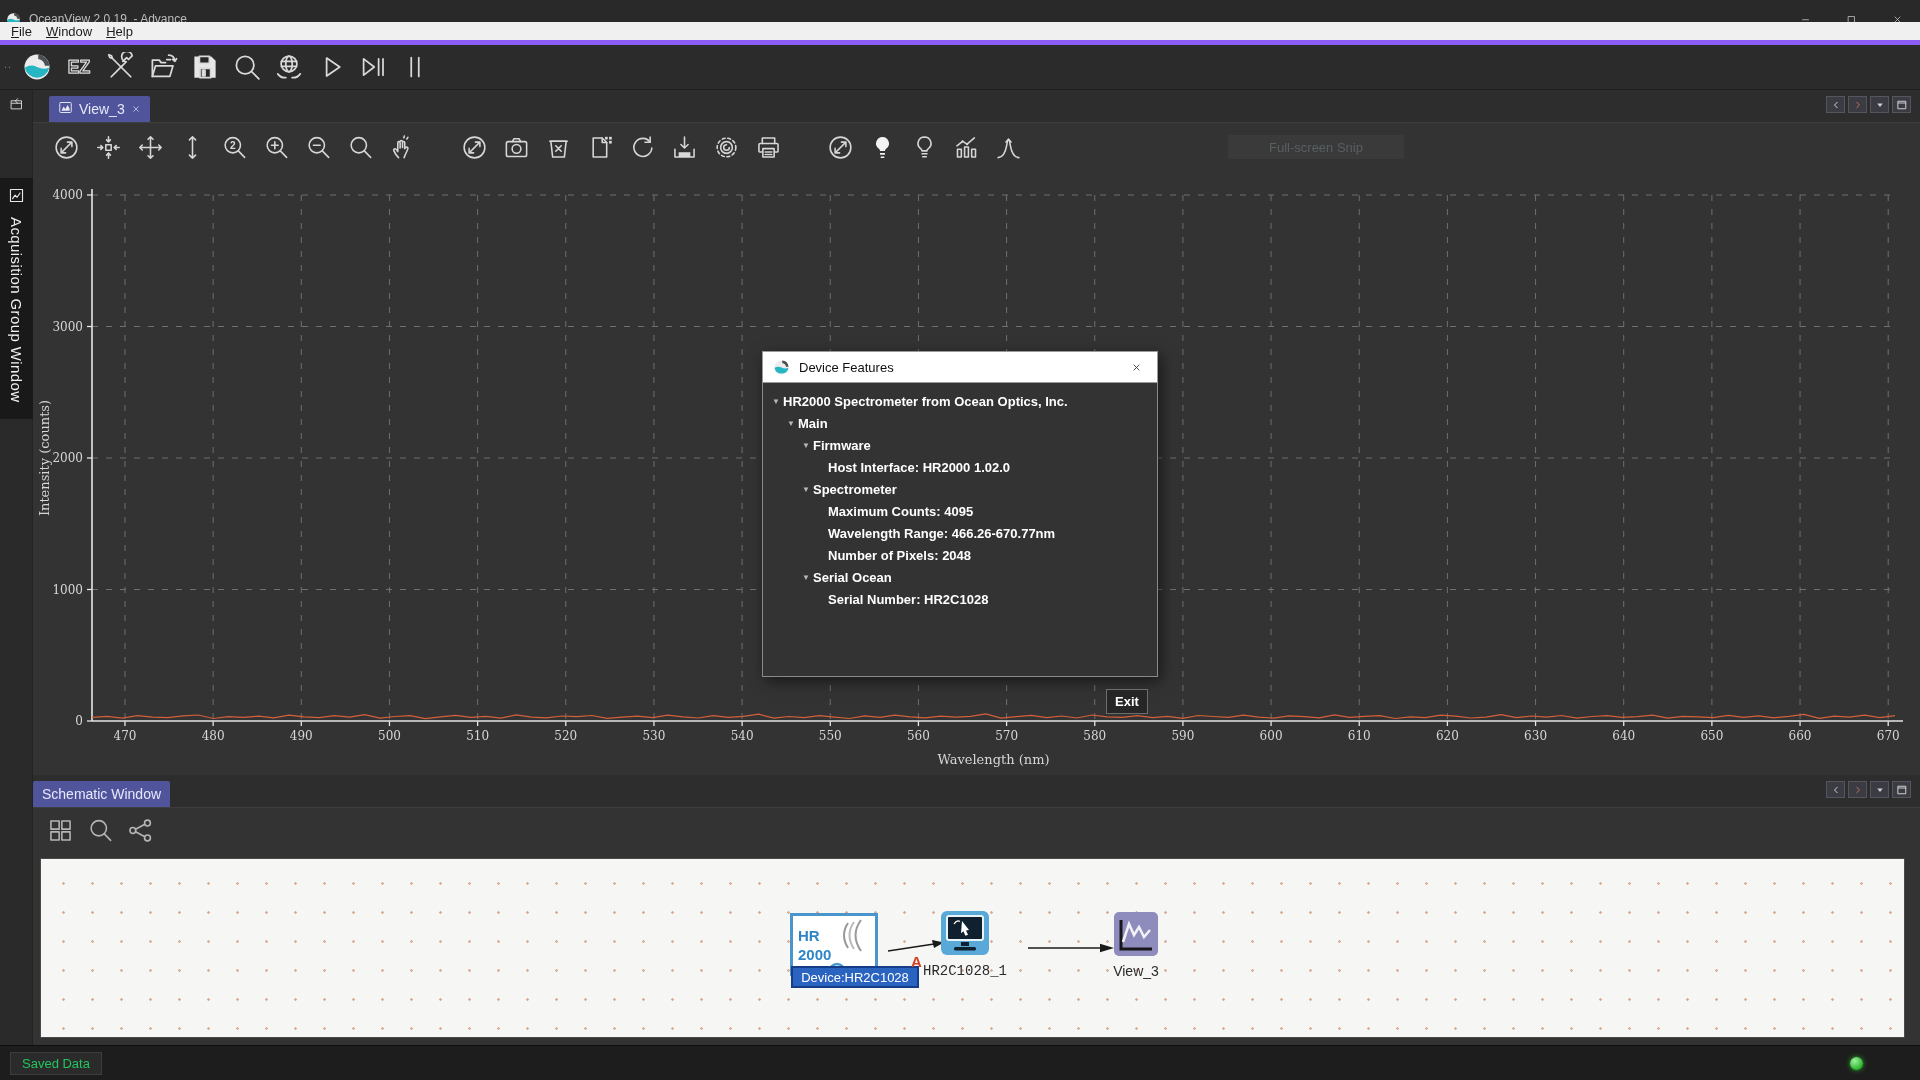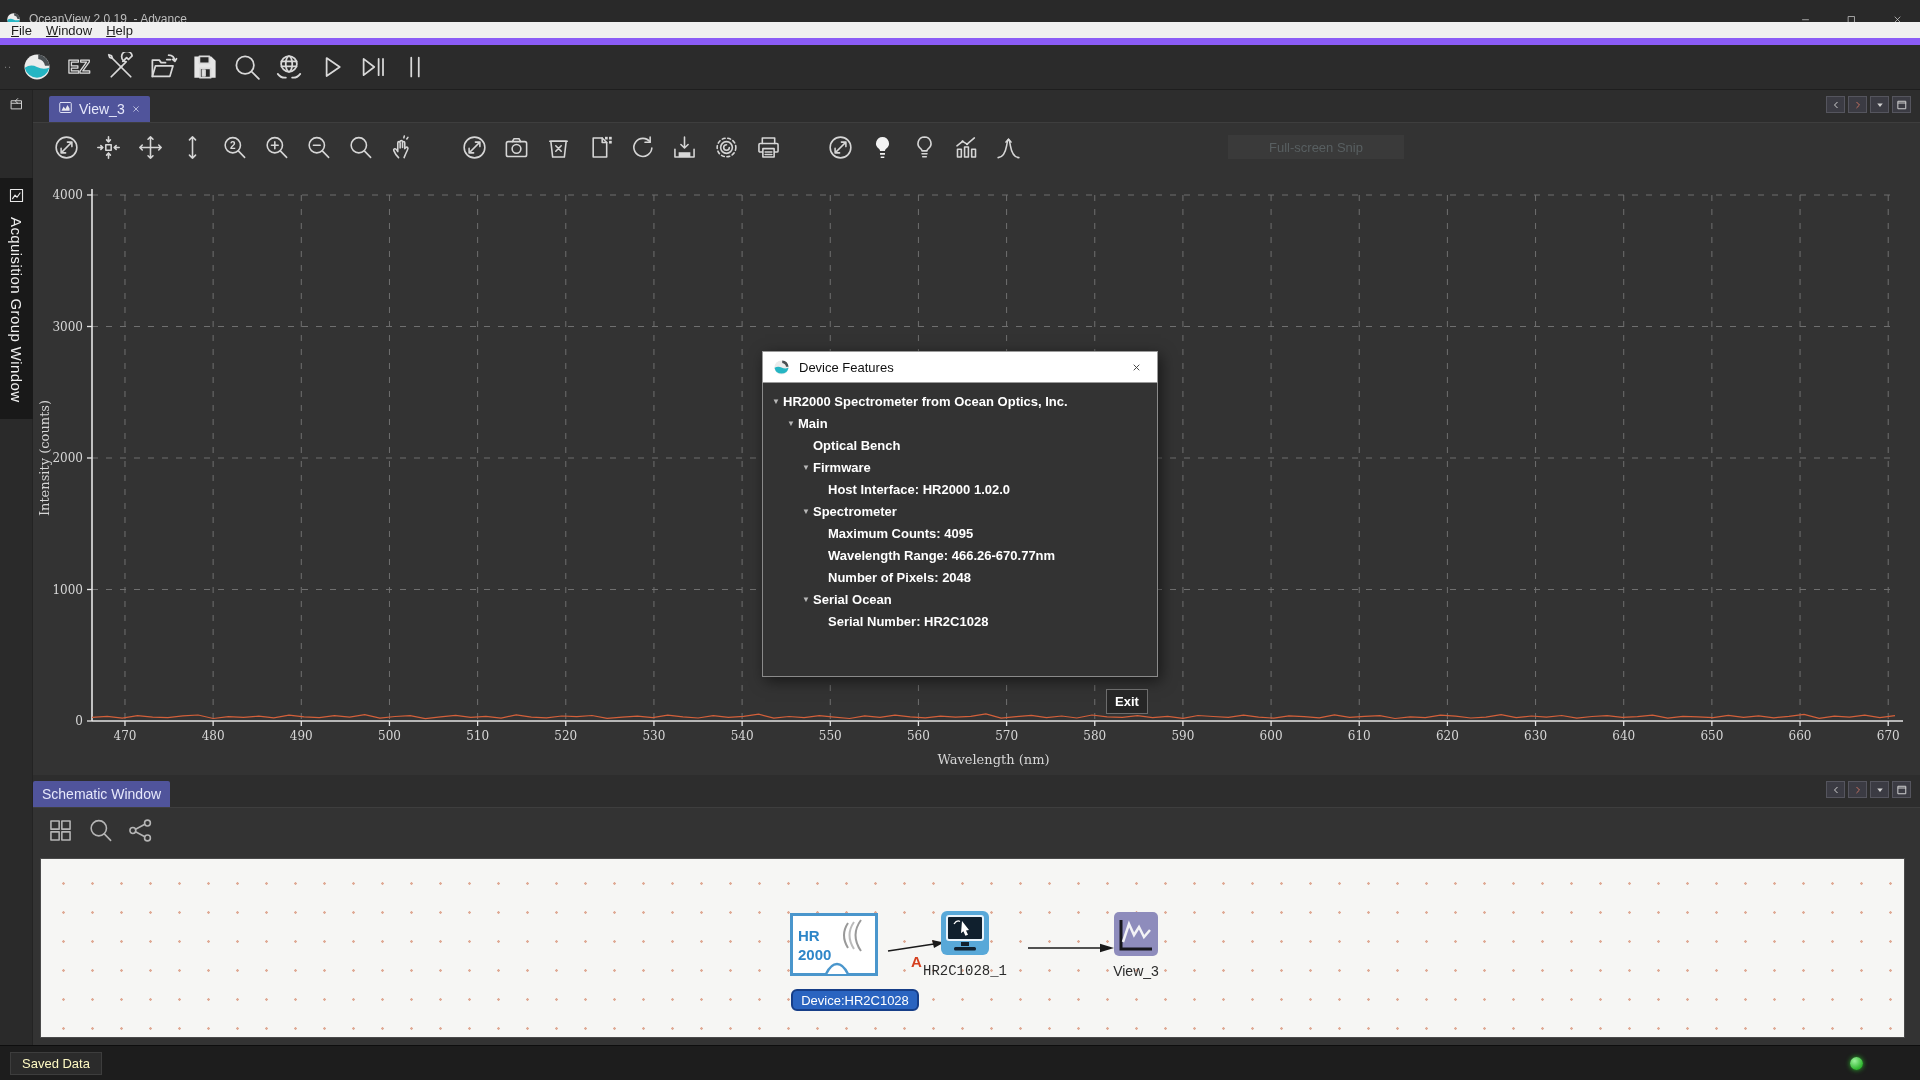--- a/index.html
+++ b/index.html
@@ -8,21 +8,21 @@
 
   
   .titlebar{position:absolute;left:0;top:0;width:100%;height:38px;background:#292929;display:flex;align-items:center;}
   .titlebar .logo{width:15px;height:15px;margin:0 8px 0 6px;}
   .title-text{color:#bdbdbd;font-size:12px;white-space:pre;}
   .win-controls{margin-left:auto;display:flex;height:100%;}
   .win-btn{width:46px;height:100%;display:flex;align-items:center;justify-content:center;}
   .win-btn svg{width:11px;height:11px;}
 
   
-  .menubar{position:absolute;left:0;top:22px;width:100%;height:23px;background:#f0f0f0;display:flex;align-items:center;padding-left:4px;box-sizing:border-box;border-bottom:7px solid #8b5cf6;}
+  .menubar{position:absolute;left:0;top:22px;width:100%;height:23px;background:#f0f0f0;display:flex;align-items:center;padding-left:4px;box-sizing:border-box;border-bottom:5px solid #8b5cf6;}
   .menu-item{padding:2px 7px;font-size:13px;color:#1b1b1b;}
   .menu-item u{text-decoration:underline;}
 
   
   .main-toolbar{position:absolute;left:0;top:45px;width:100%;height:45px;background:#2b2b2b;display:flex;align-items:center;gap:4px;padding-left:4px;box-sizing:border-box;border-bottom:1px solid #1e1e1e;}
   .drag-dots{color:#787878;font-size:11px;letter-spacing:1px;margin:0 2px 6px 0;}
   .tbtn{width:38px;height:38px;display:flex;align-items:center;justify-content:center;border-radius:3px;}
   .tbtn svg{width:30px;height:30px;}
 
   
@@ -52,39 +52,39 @@
   #chart-svg{position:absolute;left:0;top:80px;}
 
   
   .schem-panel{position:absolute;left:33px;top:775px;width:1887px;height:270px;background:#333;}
   .schem-toolbar{height:45px;display:flex;align-items:center;gap:6px;padding-left:10px;}
   .schem-toolbar .ct-btn svg{stroke:#b5b5b5;}
   .canvas{position:absolute;left:7px;top:83px;width:1865px;height:180px;background:#f6f6f4;
           background-image:radial-gradient(circle,rgba(200,95,55,.5) 1.1px,transparent 1.5px);
           background-size:29px 29px;background-position:8px 10px;border:1px solid #4a4a4a;box-sizing:border-box;padding-left:21px;}
   .node{position:absolute;}
-  .badge{position:absolute;left:750px;top:130px;width:128px;height:22px;background:#2a64c0;border:2px solid #163e88;border-radius:6px;color:#fff;font-size:13px;display:flex;align-items:center;justify-content:center;box-sizing:border-box;}
+  .badge{position:absolute;left:750px;top:107px;width:128px;height:22px;background:#2a64c0;border:2px solid #163e88;border-radius:0;color:#fff;font-size:13px;display:flex;align-items:center;justify-content:center;box-sizing:border-box;}
   .a-label{position:absolute;left:870px;top:94px;color:#d5401f;font-weight:bold;font-size:15px;}
   .node-label{position:absolute;font-size:14px;color:#2a2a2a;text-align:center;}
 
   
   .dialog{position:absolute;left:762px;top:351px;width:396px;z-index:50;box-shadow:3px 4px 14px rgba(0,0,0,.55);}
   .dialog-titlebar{height:32px;background:#ffffff;display:flex;align-items:center;padding:0 10px;border:1px solid #9a9a9a;box-sizing:border-box;}
   .dialog-titlebar .logo{width:17px;height:17px;}
   .dialog-title{font-size:13px;color:#101010;margin-left:9px;}
   .dialog-close{margin-left:auto;display:flex;align-items:center;justify-content:center;width:22px;height:22px;}
   .dialog-close svg{width:11px;height:11px;}
   .dialog-body{height:294px;background:#333;border:1px solid #8a8a8a;border-top:none;box-sizing:border-box;padding-top:7px;}
   .tree-row{height:22px;display:flex;align-items:center;color:#fff;font-size:13px;font-weight:bold;}
   .tree-arrow{width:14px;font-size:8px;color:#b8b8b8;text-align:center;flex:none;}
   .exit-btn{position:absolute;left:1106px;top:689px;width:42px;height:25px;background:#262626;border:1px solid #6d6d6d;color:#fff;font-weight:bold;font-size:13px;display:flex;align-items:center;justify-content:center;z-index:50;box-sizing:border-box;}
 
   
   .statusbar{position:absolute;left:0;top:1045px;width:100%;height:35px;background:#1d1d1d;display:flex;align-items:center;border-top:1px solid #0e0e0e;box-sizing:border-box;}
-  .status-chip{margin-left:10px;background:#2b2b2b;border:1px solid #3d3d3d;color:#fef9c3;font-size:13px;padding:3px 11px;}
+  .status-chip{margin-left:10px;background:#2b2b2b;border:1px solid #3d3d3d;color:#22c55e;font-size:13px;padding:3px 11px;}
   .led{position:absolute;right:57px;top:11px;width:13px;height:13px;border-radius:50%;
        background:radial-gradient(circle at 35% 30%,#9bf29b,#2db52d 70%);box-shadow:0 0 5px #2db52d;}
 </style>
 </head>
 <body>
 
 <div class="screen">
 
   <div class="titlebar">
     <span class="logo" id="title-logo"><svg viewBox="0 0 24 24" fill="none" stroke="#d9d9d9" stroke-width="1.5" stroke-linecap="round" stroke-linejoin="round">
@@ -584,24 +584,20 @@
     <div class="dialog-body" id="dialog-tree">
         <div class="tree-row" style="padding-left: 6px;">
           <span class="tree-arrow">▼</span>
           <span>HR2000 Spectrometer from Ocean Optics, Inc.</span>
         </div>
         <div class="tree-row" style="padding-left: 21px;">
           <span class="tree-arrow">▼</span>
           <span>Main</span>
         </div>
         <div class="tree-row" style="padding-left: 36px;">
-          <span class="tree-arrow"></span>
-          <span>Optical Bench</span>
-        </div>
-        <div class="tree-row" style="padding-left: 36px;">
           <span class="tree-arrow">▼</span>
           <span>Firmware</span>
         </div>
         <div class="tree-row" style="padding-left: 51px;">
           <span class="tree-arrow"></span>
           <span>Host Interface: HR2000 1.02.0</span>
         </div>
         <div class="tree-row" style="padding-left: 36px;">
           <span class="tree-arrow">▼</span>
           <span>Spectrometer</span>

